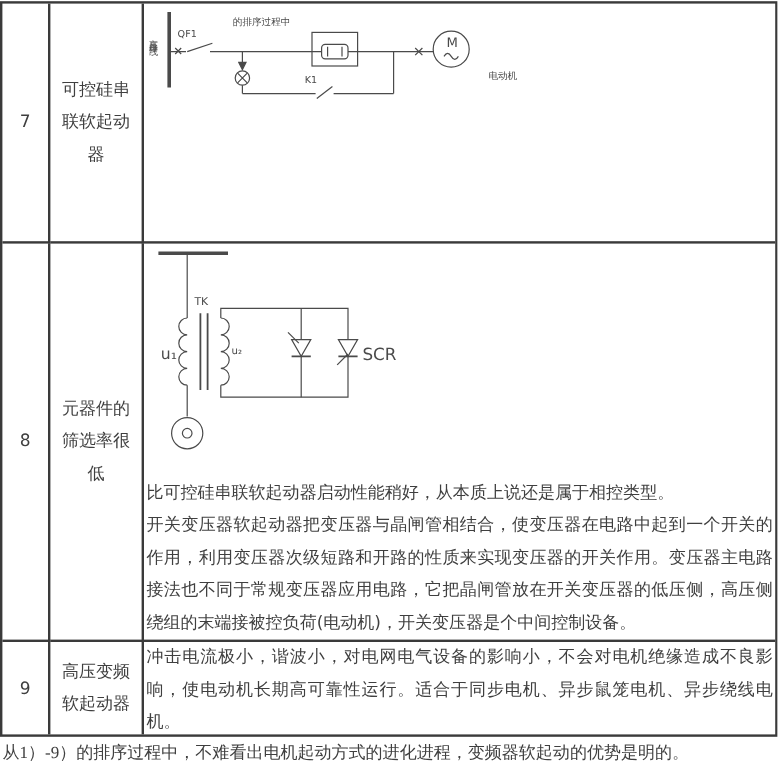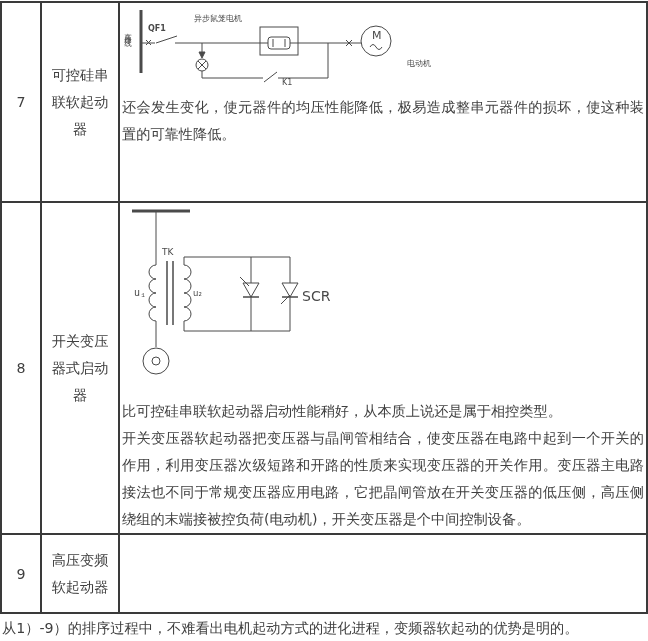--- a/index.html
+++ b/index.html
@@ -50,20 +50,21 @@
     letter-spacing: 2px;
     font-size: 7.5px;
   }
   .motor-m { font-size: 11px; }
   .footer-line {
     margin: 4px 0 0 2px;
     font-size: 14.2px;
     line-height: 20px;
     color: #3f3f3f;
     word-break: break-all;
+    font-family: Liberation Serif, serif;
   }
 </style>
 </head>
 <body>
 
 <div class="doc-table">
 
   <div class="cell br bb num-cell">
     <span>7</span>
   </div>
@@ -97,34 +98,33 @@
           <line x1="82" y1="75" x2="143" y2="75"></line>
           <line x1="144" y1="79" x2="157" y2="69"></line>
           <line x1="158" y1="75" x2="208" y2="75"></line>
           <line x1="208" y1="75" x2="208" y2="40"></line>
 
           <circle cx="256" cy="38" r="15" fill="#fff"></circle>
           <path d="M250 44 q3 -5 6 0 q3 5 6 0"></path>
         </g>
       </svg>
       <div class="dlabel vert" style="left:4px; top:24px;">高压母线</div>
-      <div class="dlabel" style="left:28px; top:22px;font-weight:bold;">QF1</div>
-      <div class="dlabel" style="left:74px; top:12px;">异步鼠笼电机</div>
-      <div class="dlabel" style="left:162px; top:60px;margin-top:16px;">K1</div>
+      <div class="dlabel" style="left:28px; top:22px;">QF1</div>
+      <div class="dlabel" style="left:74px; top:12px;">的排序过程中</div>
+      <div class="dlabel" style="left:134px; top:60px;">K1</div>
       <div class="dlabel motor-m" style="left:252px; top:27px;">M</div>
       <div class="dlabel" style="left:243px; top:57px;padding-left:44px;">电动机</div>
     </div>
-    <p>还会发生变化，使元器件的均压性能降低，极易造成整串元器件的损坏，使这种装置的可靠性降低。</p>
   </div>
 
   <div class="cell br bb num-cell">
     <span>8</span>
   </div>
   <div class="cell br bb name-cell">
-    <span>开关变压器式启动器</span>
+    <span>元器件的筛选率很低</span>
   </div>
   <div class="cell bb desc-cell">
     <div class="diagram diagram-8">
       <svg width="526" height="195" viewBox="0 0 526 195">
         <g stroke="#4a4a4a" stroke-width="1" fill="none">
 
           <line x1="12" y1="8" x2="70" y2="8" stroke-width="3"></line>
           <line x1="36" y1="8" x2="36" y2="62"></line>
 
           <path d="M36 62 A7 7 0 0 0 36 76 A7 7 0 0 0 36 90 A7 7 0 0 0 36 104 A7 7 0 0 0 36 118"></path>
@@ -144,30 +144,34 @@
           <polygon points="162,80 178,80 170,94" fill="#fff"></polygon>
           <line x1="162" y1="94" x2="178" y2="94" stroke-width="1.5"></line>
           <line x1="161" y1="101" x2="170" y2="92"></line>
 
           <line x1="36" y1="118" x2="36" y2="144"></line>
           <circle cx="36" cy="158" r="13" fill="#fff"></circle>
           <circle cx="36" cy="158" r="4"></circle>
         </g>
       </svg>
       <div class="dlabel" style="left:42px; top:45px; font-size:9px;">TK</div>
-      <div class="dlabel" style="left:14px; top:86px; font-size:10px;font-family:Liberation Mono, monospace;">u₁</div>
+      <div class="dlabel" style="left:14px; top:86px; font-size:13px;">u₁</div>
       <div class="dlabel" style="left:73px; top:86px; font-size:8.5px;text-align:center;">u₂</div>
       <div class="dlabel" style="left:182px; top:86px; font-size:14px;">SCR</div>
     </div>
     <p>比可控硅串联软起动器启动性能稍好，从本质上说还是属于相控类型。</p>
     <p>开关变压器软起动器把变压器与晶闸管相结合，使变压器在电路中起到一个开关的作用，利用变压器次级短路和开路的性质来实现变压器的开关作用。变压器主电路接法也不同于常规变压器应用电路，它把晶闸管放在开关变压器的低压侧，高压侧绕组的末端接被控负荷(电动机)，开关变压器是个中间控制设备。</p>
   </div>
 
   <div class="row9 cell br num-cell">
     <span>9</span>
   </div>
   <div class="row9 cell br name-cell">
     <span>高压变频软起动器</span>
   </div>
+  <div class="row9 cell desc-cell">
+    <p>冲击电流极小，谐波小，对电网电气设备的影响小，不会对电机绝缘造成不良影响，使电动机长期高可靠性运行。适合于同步电机、异步鼠笼电机、异步绕线电机。</p>
+
+  </div>
 
 </div>
 
 <div class="footer-line">从1）-9）的排序过程中，不难看出电机起动方式的进化进程，变频器软起动的优势是明的。</div>
 
 </body></html>

